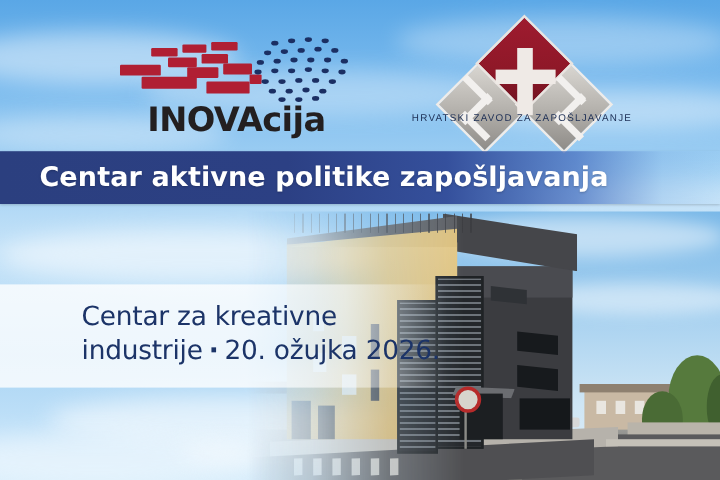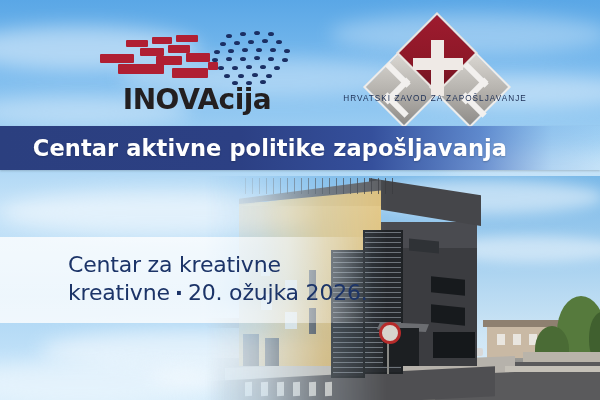--- a/index.html
+++ b/index.html
@@ -333,16 +333,16 @@
     </div>
 
   </div>
 
   <div class="banner">
     <div class="banner-text">Centar aktivne politike zapošljavanja</div>
   </div>
 
   <div class="headline">
     <span class="l1">Centar za kreativne</span>
-    <span class="l2"><span>kreativne</span><span class="sep" style="margin:0 5px;">·</span><span class="bold">20. ožujka 2026.</span></span>
+    <span class="l2"><span>industrije</span><span class="sep" style="margin:0 5px;">·</span><span class="bold">20. ožujka 2026.</span></span>
   </div>
 
 </div>
 
 </body></html>

